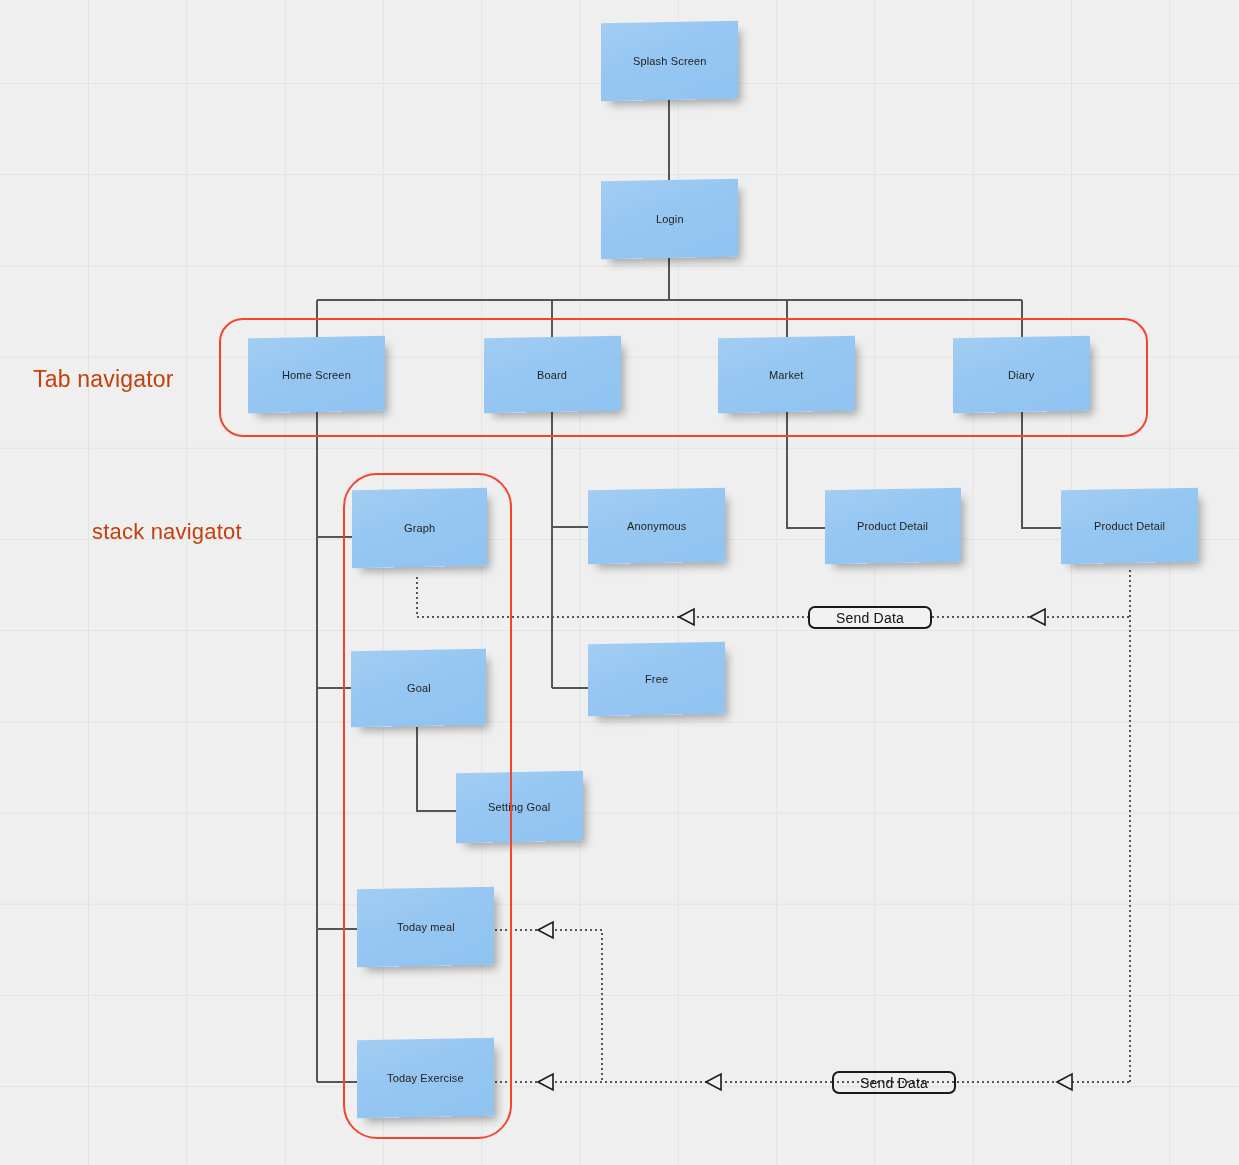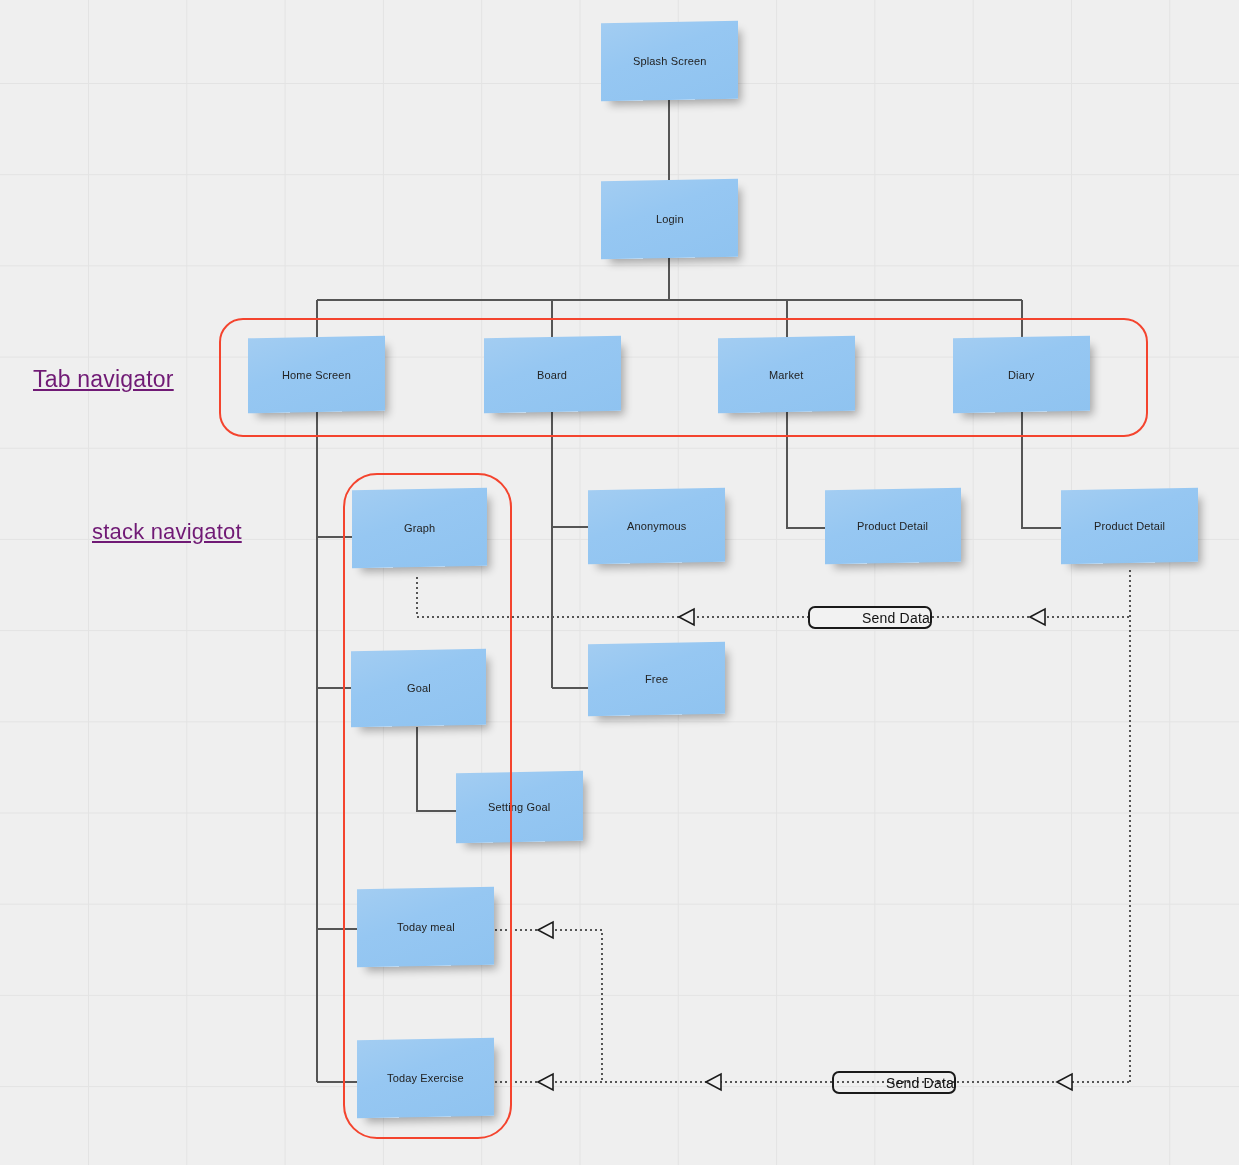--- a/index.html
+++ b/index.html
@@ -46,35 +46,34 @@
     background:transparent;
     z-index:4;
     pointer-events:none;
   }
   #tab-group{left:219px;top:318px;width:925px;height:115px;border-radius:24px;}
   #stack-group{left:343px;top:473px;width:165px;height:662px;border-radius:34px;}
 
   
   .annotation{
     position:absolute;
-    color:#701a75;
+    color:#c2410c;
     font-size:23px;
     letter-spacing:.2px;
     white-space:nowrap;
     z-index:5;
-    text-decoration:underline;
   }
   #label-tab{left:33px;top:366px;}
   #label-stack{left:92px;top:519px;font-size:22px;}
 
   
   .pill{
     position:absolute;
     box-sizing:border-box;
-    display:flex;align-items:center;justify-content:flex-end;
+    display:flex;align-items:center;justify-content:center;
     border:2px solid #1a1a1a;
     border-radius:7px;
     font-size:14px;
     color:#111;
     letter-spacing:.2px;
     white-space:nowrap;
     z-index:6;
   }
   #pill-top{left:808px;top:606px;width:124px;height:23px;background:#f2f2f2;}
   #pill-bottom{left:832px;top:1071px;width:124px;height:23px;background:transparent;}

